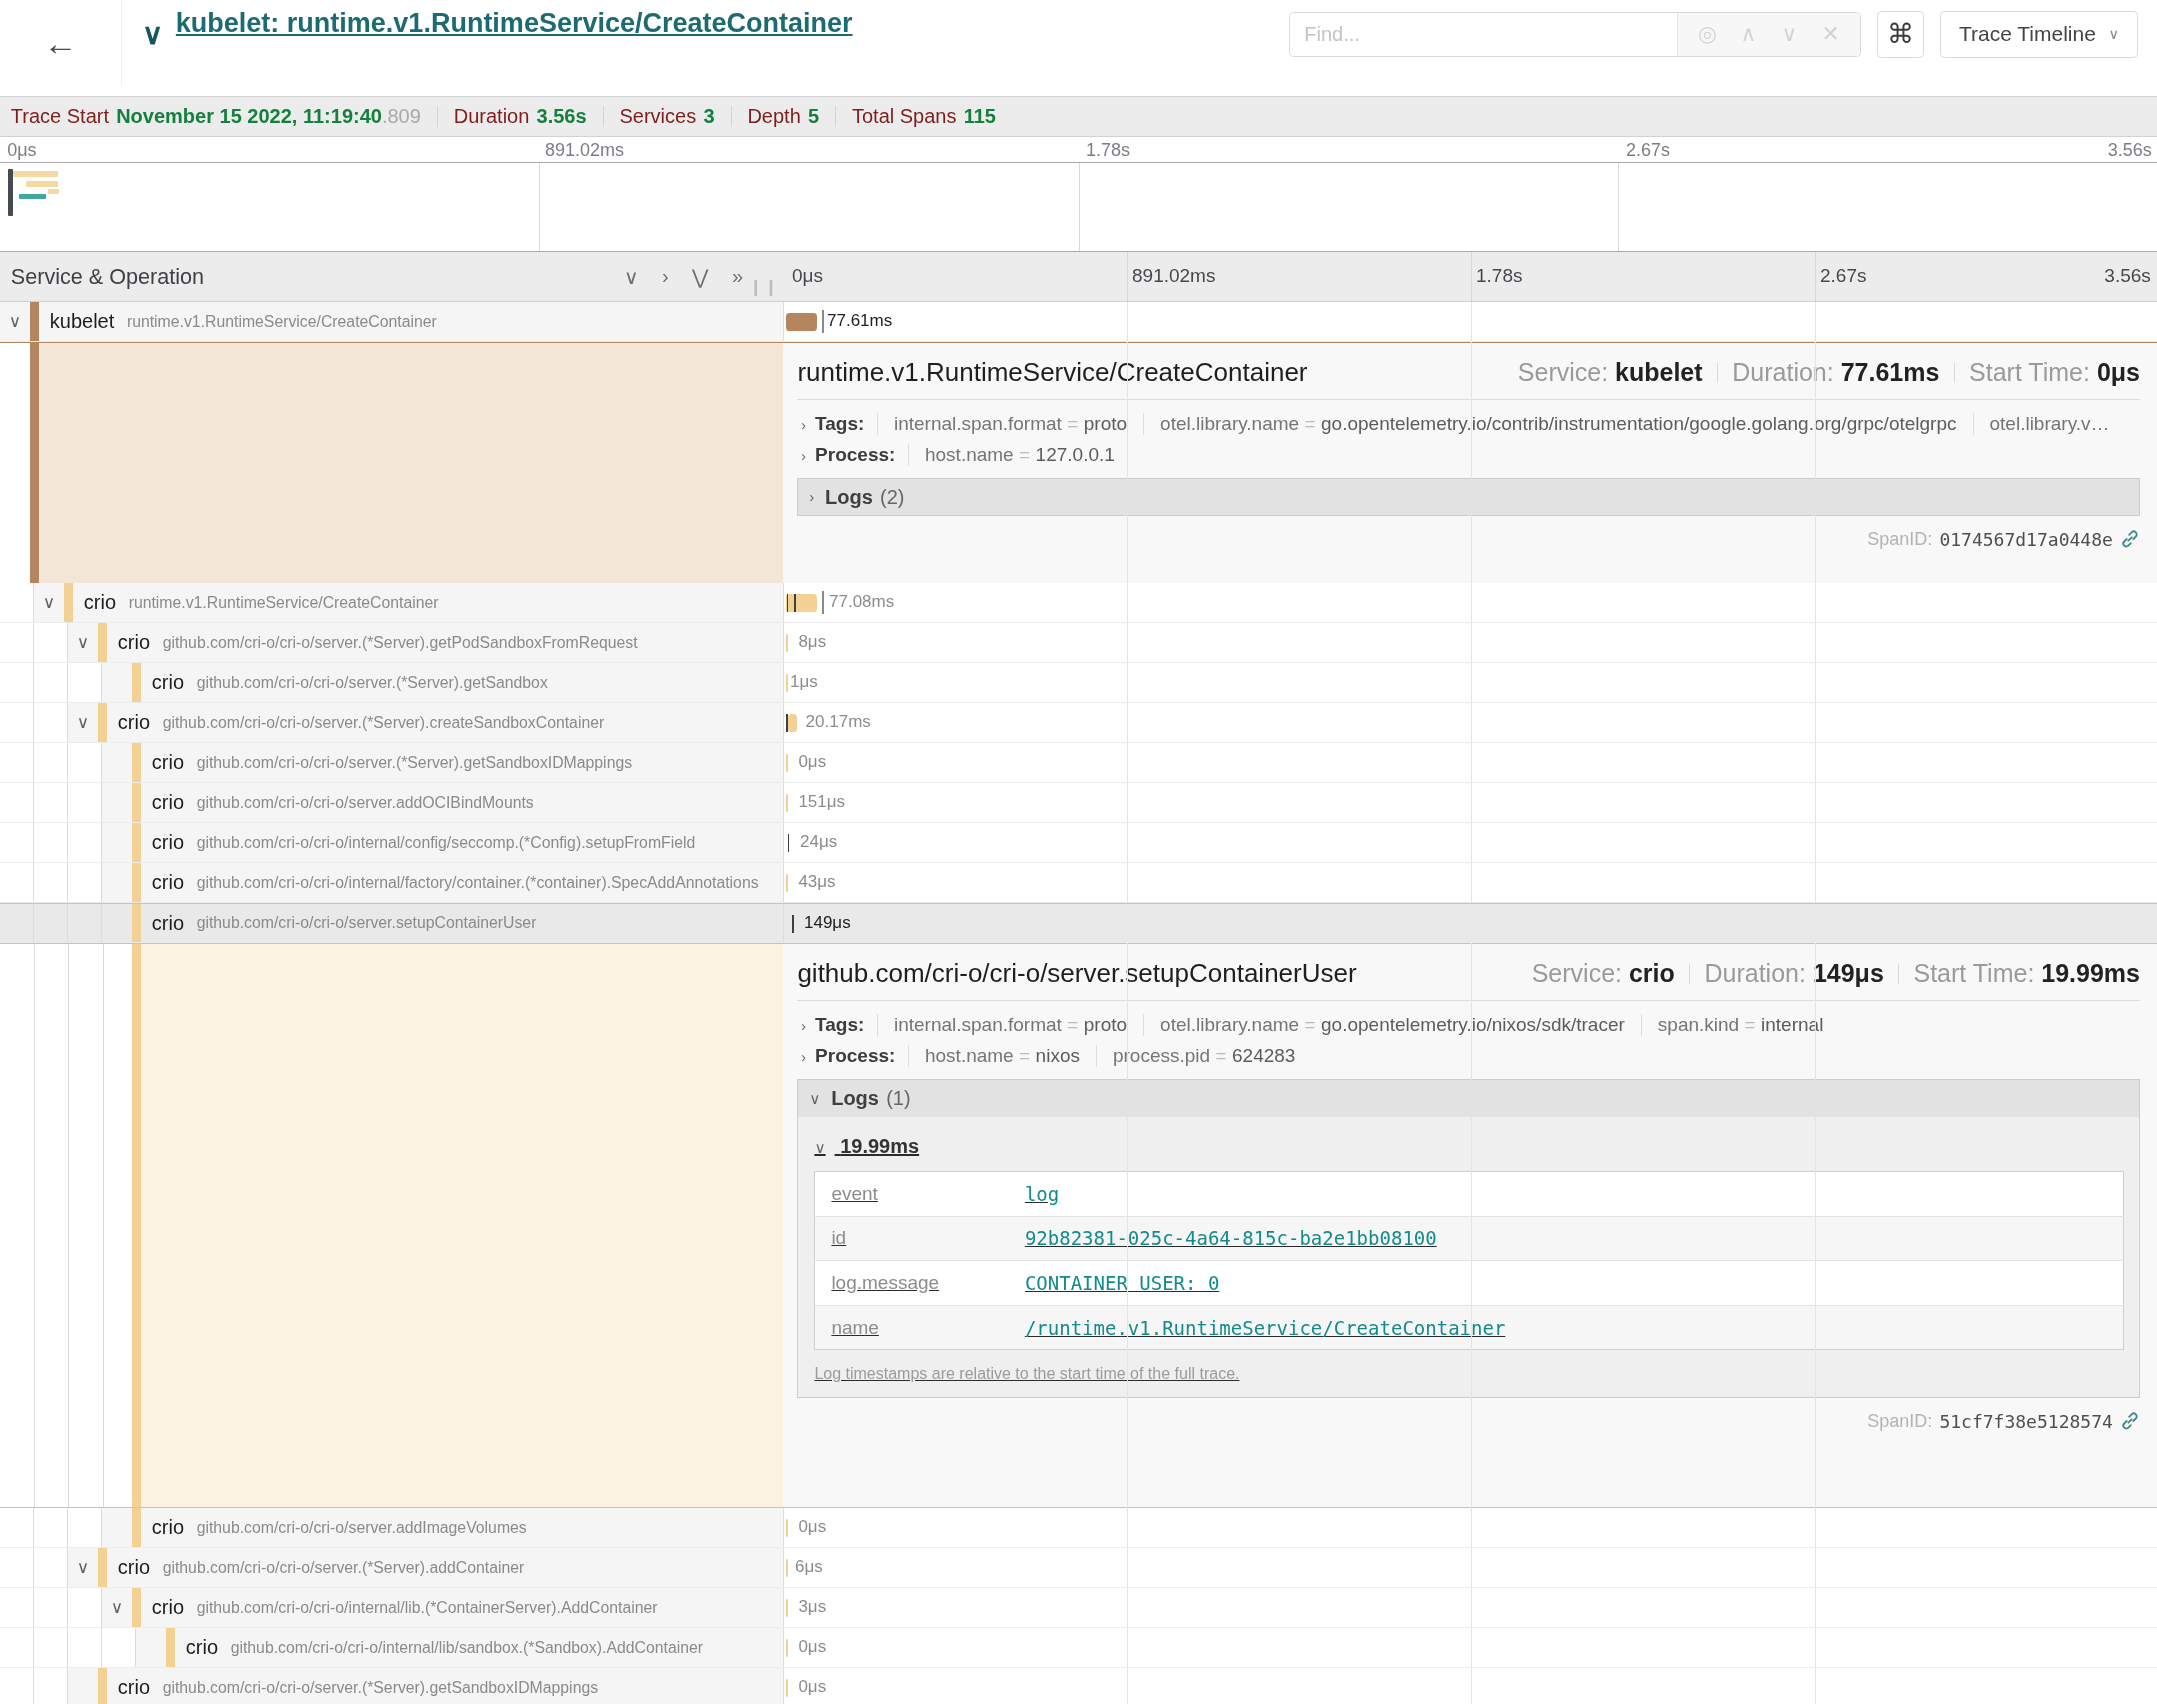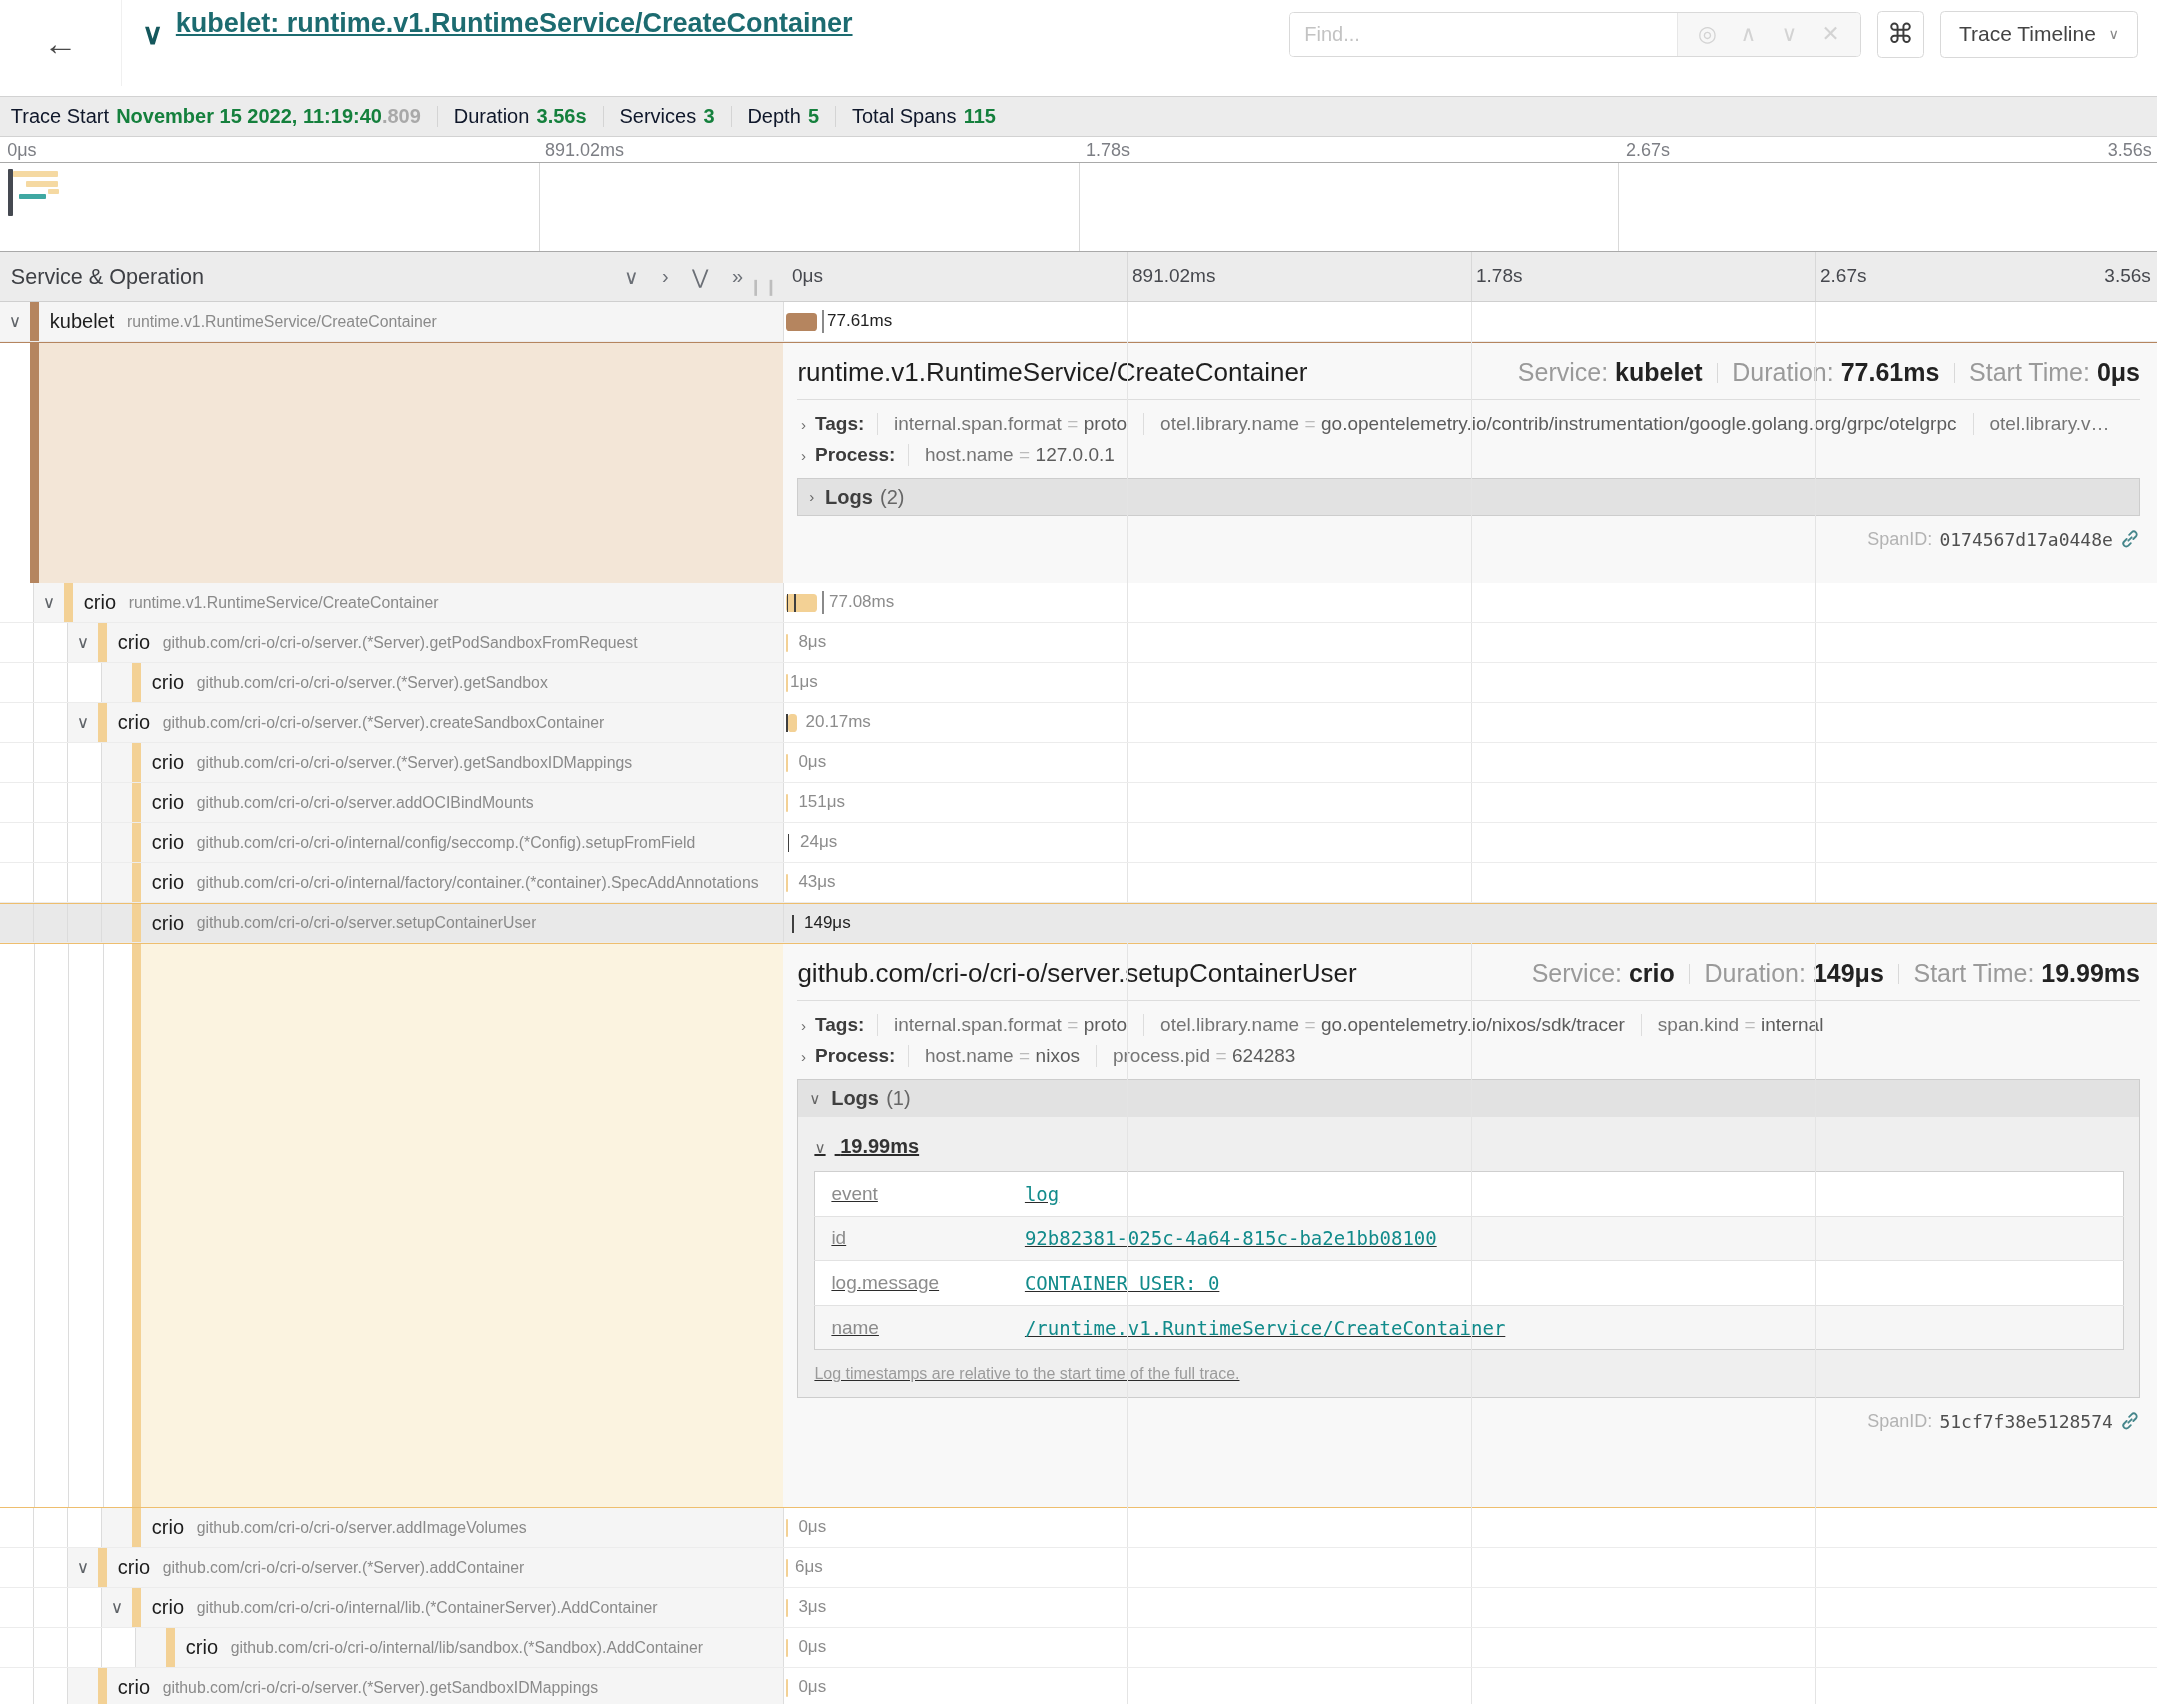--- a/index.html
+++ b/index.html
@@ -27,23 +27,23 @@
   .sqbtn { width:47px; height:47px; border:0.9px solid #d9d9d9; border-radius:4.5px; background:#fff;
     font-size:27px; color:#3c3c3c; display:flex; align-items:center; justify-content:center; }
   .viewbtn { height:47px; border:0.9px solid #d9d9d9; border-radius:4.5px; background:#fff; display:flex;
     align-items:center; gap:12.6px; padding:0 18px; font-size:21px; color:#444; }
   .viewbtn .vchev { font-size:14.4px; color:#888; }
 
   
   .summary { height:41px; background:#ececec; border-top:0.9px solid #d2d2d2; border-bottom:0.9px solid #d2d2d2;
     display:flex; align-items:center; padding:0 10.8px; font-size:20px; }
   .summary .grp { display:flex; align-items:center; }
-  .summary .lab { color:#0f172a; margin-right:7.2px; }
+  .summary .lab { color:#7f1d1d; margin-right:7.2px; }
   .summary b { color:#15803d; font-weight:700; }
-  .summary .dim { color:#a9a9a9; font-weight:700; }
+  .summary .dim { color:#a9a9a9; font-weight:400; }
   .summary .sep { width:0.9px; height:21.6px; background:#d4d4d4; margin:0 16px; }
 
   
   .mm-labels { position:relative; height:25px; font-size:18px; color:#7c7e84; }
   .mm-labels span { position:absolute; top:2.7px; }
   .mm { position:relative; height:90px; border-top:0.9px solid #a9a9a9; border-bottom:0.9px solid #a9a9a9;
     background:#fff; overflow:hidden; }
   .mm .grid { position:absolute; top:0; bottom:0; width:0.9px; background:#d9d9d9; }
   .mm .bar { position:absolute; border-radius:0.9px; }
 

